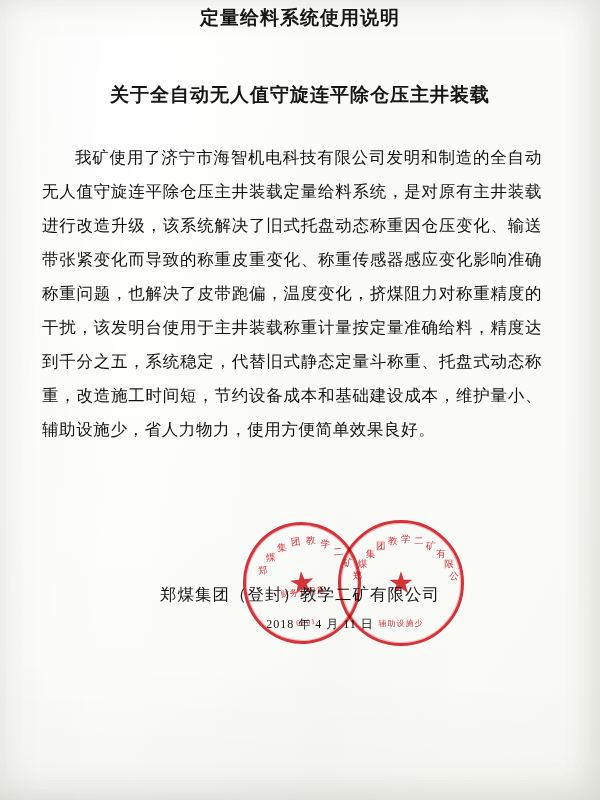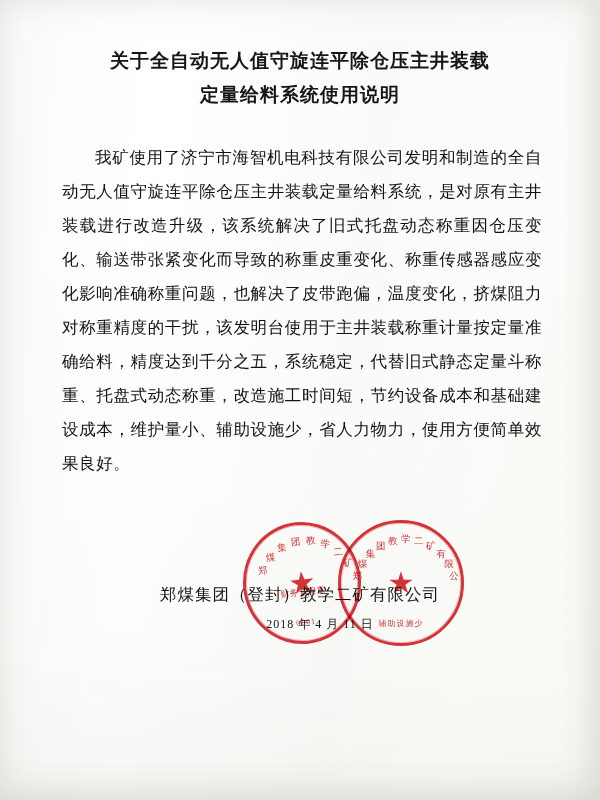--- a/index.html
+++ b/index.html
@@ -52,21 +52,21 @@
     font-weight: bold;
     font-size: 19px;
     line-height: 32px;
     letter-spacing: 1px;
     padding: 0 70px;
   }
   .title-line1 { margin-top: 45px; }
   .title-line2 { margin-top: 2px; }
 
   .body-text {
-    margin: 30px 58px 0 62px;
+    margin: 30px 58px 0 42px;
     color: #121212;
     font-size: 16.5px;
     line-height: 34px;
     text-align: justify;
     text-justify: inter-ideograph;
     text-indent: 2em;
     letter-spacing: 0.6px;
   }
 
   .sign-block {
@@ -159,22 +159,22 @@
     letter-spacing: 0.5px;
   }
 </style>
 </head>
 <body>
 
 <div class="page">
   <div class="paper-noise"></div>
 
   <div class="content">
+    <div class="title title-line2">定量给料系统使用说明</div>
     <div class="title title-line1">关于全自动无人值守旋连平除仓压主井装载</div>
-    <div class="title title-line2">定量给料系统使用说明</div>
 
     <div class="body-text">我矿使用了济宁市海智机电科技有限公司发明和制造的全自动无人值守旋连平除仓压主井装载定量给料系统，是对原有主井装载进行改造升级，该系统解决了旧式托盘动态称重因仓压变化、输送带张紧变化而导致的称重皮重变化、称重传感器感应变化影响准确称重问题，也解决了皮带跑偏，温度变化，挤煤阻力对称重精度的干扰，该发明台使用于主井装载称重计量按定量准确给料，精度达到千分之五，系统稳定，代替旧式静态定量斗称重、托盘式动态称重，改造施工时间短，节约设备成本和基础建设成本，维护量小、辅助设施少，省人力物力，使用方便简单效果良好。</div>
 
     <div class="sign-block">
       <div class="signer">郑煤集团（登封）教学二矿有限公司</div>
       <div class="sign-date">2018 年 4 月 11 日</div>
     </div>
 
     <div class="stamp stamp-oval">
       <div class="stamp-arc-text">

